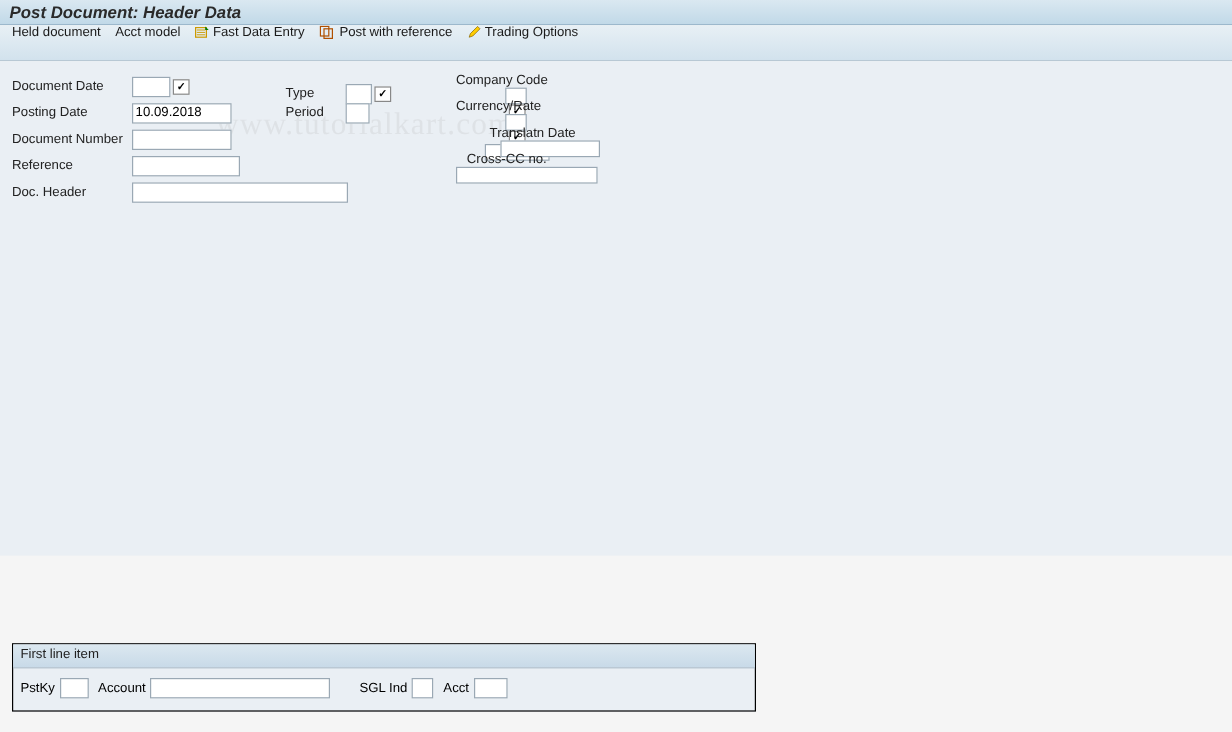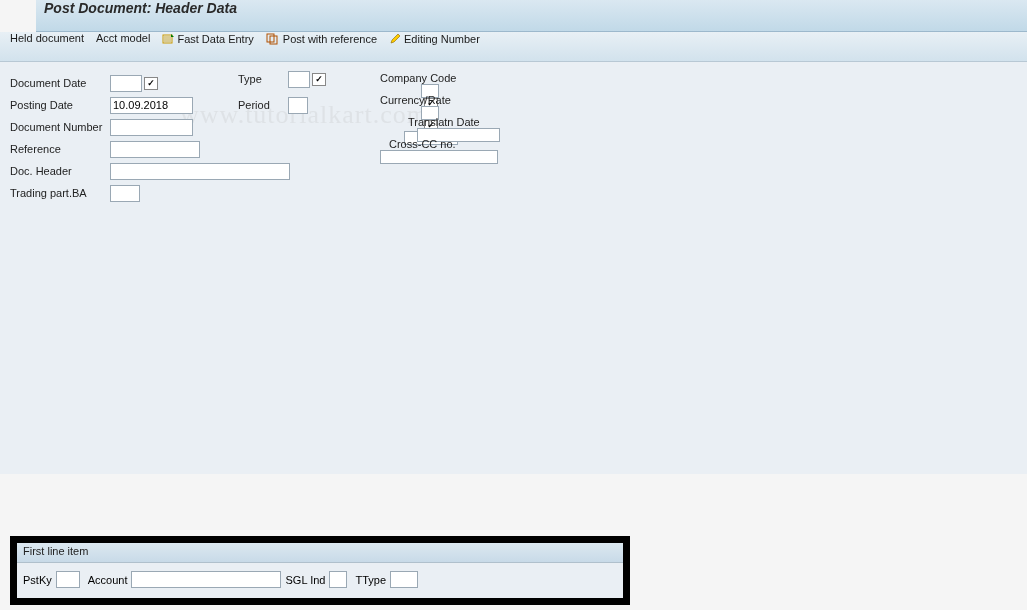--- a/index.html
+++ b/index.html
@@ -1,24 +1,24 @@
 <!DOCTYPE html>
 <html><head>
   <meta charset="utf-8">
   <style>
     * { box-sizing: border-box; margin: 0; padding: 0; font-family: Arial, sans-serif; }
     body { background: #f5f5f5; width: 1027px; height: 610px; overflow: hidden; }
     
     .title-bar {
       background: linear-gradient(to bottom, #dae8f1 0%, #c1d9e8 100%);
-      height: 32px;
-      display: flex;
+      height: 21px;
+      display: flex;
+      align-items: center;
       padding-left: 8px;
       border-bottom: 1px solid #9cb8cc;
-      margin-left: 36px;
     }
     .title-bar h1 {
       font-size: 14px;
       font-style: italic;
       font-weight: bold;
       color: #2a2a2a;
     }
     
     .toolbar {
       background: linear-gradient(to bottom, #e8f0f5 0%, #d2e2ed 100%);
@@ -89,21 +89,21 @@
     }
     .checkbox-box.checked::after { content: "✓"; color: #000; font-weight: bold; }
     
     .bottom-panel {
       position: absolute;
       left: 10px;
       top: 536px;
     }
     .panel-box {
       width: 620px;
-      border: 7px solid #000000;
+      border: 1px solid #000000;
       background: #eaeff4;
     }
     .panel-header {
       background: linear-gradient(to bottom, #dce8f0 0%, #c8dae8 100%);
       height: 20px;
       font-size: 11px;
       padding: 2px 6px;
       border-bottom: 1px solid #b0c0cc;
       color: #222;
     }
@@ -154,21 +154,21 @@
         </svg>
     </span>
     <span>Post with reference</span>
   </span>
   <span class="toolbar-item">
     <span>
       <svg width="12" height="12">
           <path d="M2 10 L3 7 L9 1 L11 3 L5 9 L2 10 Z" fill="#ffcc00" stroke="#886600" stroke-width="0.6"></path>
         </svg>
     </span>
-    <span>Editing Number</span>
+    <span>Trading Options</span>
   </span>
 </div>
 
 <div class="main-area">
 
   <div class="watermark">www.tutorialkart.com</div>
 
   <div class="form-row col1" style="top:10px;">
     <span class="label w1">Document Date</span>
     <input type="text" class="input-xs" style="width: 32px;" value="">
@@ -183,26 +183,22 @@
     <input type="text" class="input-lg" value="" style="">
   </div>
   <div class="form-row col1" style="top:54px;">
     <span class="label w1">Document Number</span>
     <input type="text" class="input-md" value="" style="">
   </div>
   <div class="form-row col1" style="top:98px;">
     <span class="label w1">Doc. Header</span>
     <input type="text" class="input-xxl" value="" style="">
   </div>
-  <div class="form-row col1" style="top:120px;">
-    <span class="label w1">Trading part.BA</span>
-    <input type="text" class="input-xs" value="" style="">
-  </div>
-
-  <div class="form-row col2" style="top:6px;">
+
+  <div class="form-row col2" style="top:16px;">
     <span class="label w2">Type</span>
     <input type="text" class="input-xs" style="width: 22px;" value="">
     <span class="checkbox-box checked"></span>
   </div>
   <div class="form-row col2" style="top:32px;">
     <span class="label w2">Period</span>
     <input type="text" class="input-xs" style="width: 20px;" value="">
   </div>
 
   <div class="form-row col3" style="top:10px;">
@@ -227,19 +223,19 @@
 </div>
 
 <div class="bottom-panel">
   <div class="panel-box">
     <div class="panel-header">First line item</div>
     <div class="panel-body">
       <span>PstKy</span>
       <input type="text" style="width: 24px;" value="">
       <span style="margin-left:4px">Account</span>
       <input type="text" style="width: 150px;" value="">
-      <span style="margin-left:0">SGL Ind</span>
+      <span style="margin-left:20px">SGL Ind</span>
       <input type="text" style="width: 18px;" value="">
-      <span style="margin-left:4px">TType</span>
+      <span style="margin-left:4px">Acct</span>
       <input type="text" style="width: 28px;" value="">
     </div>
   </div>
 </div>
 
 </body></html>

